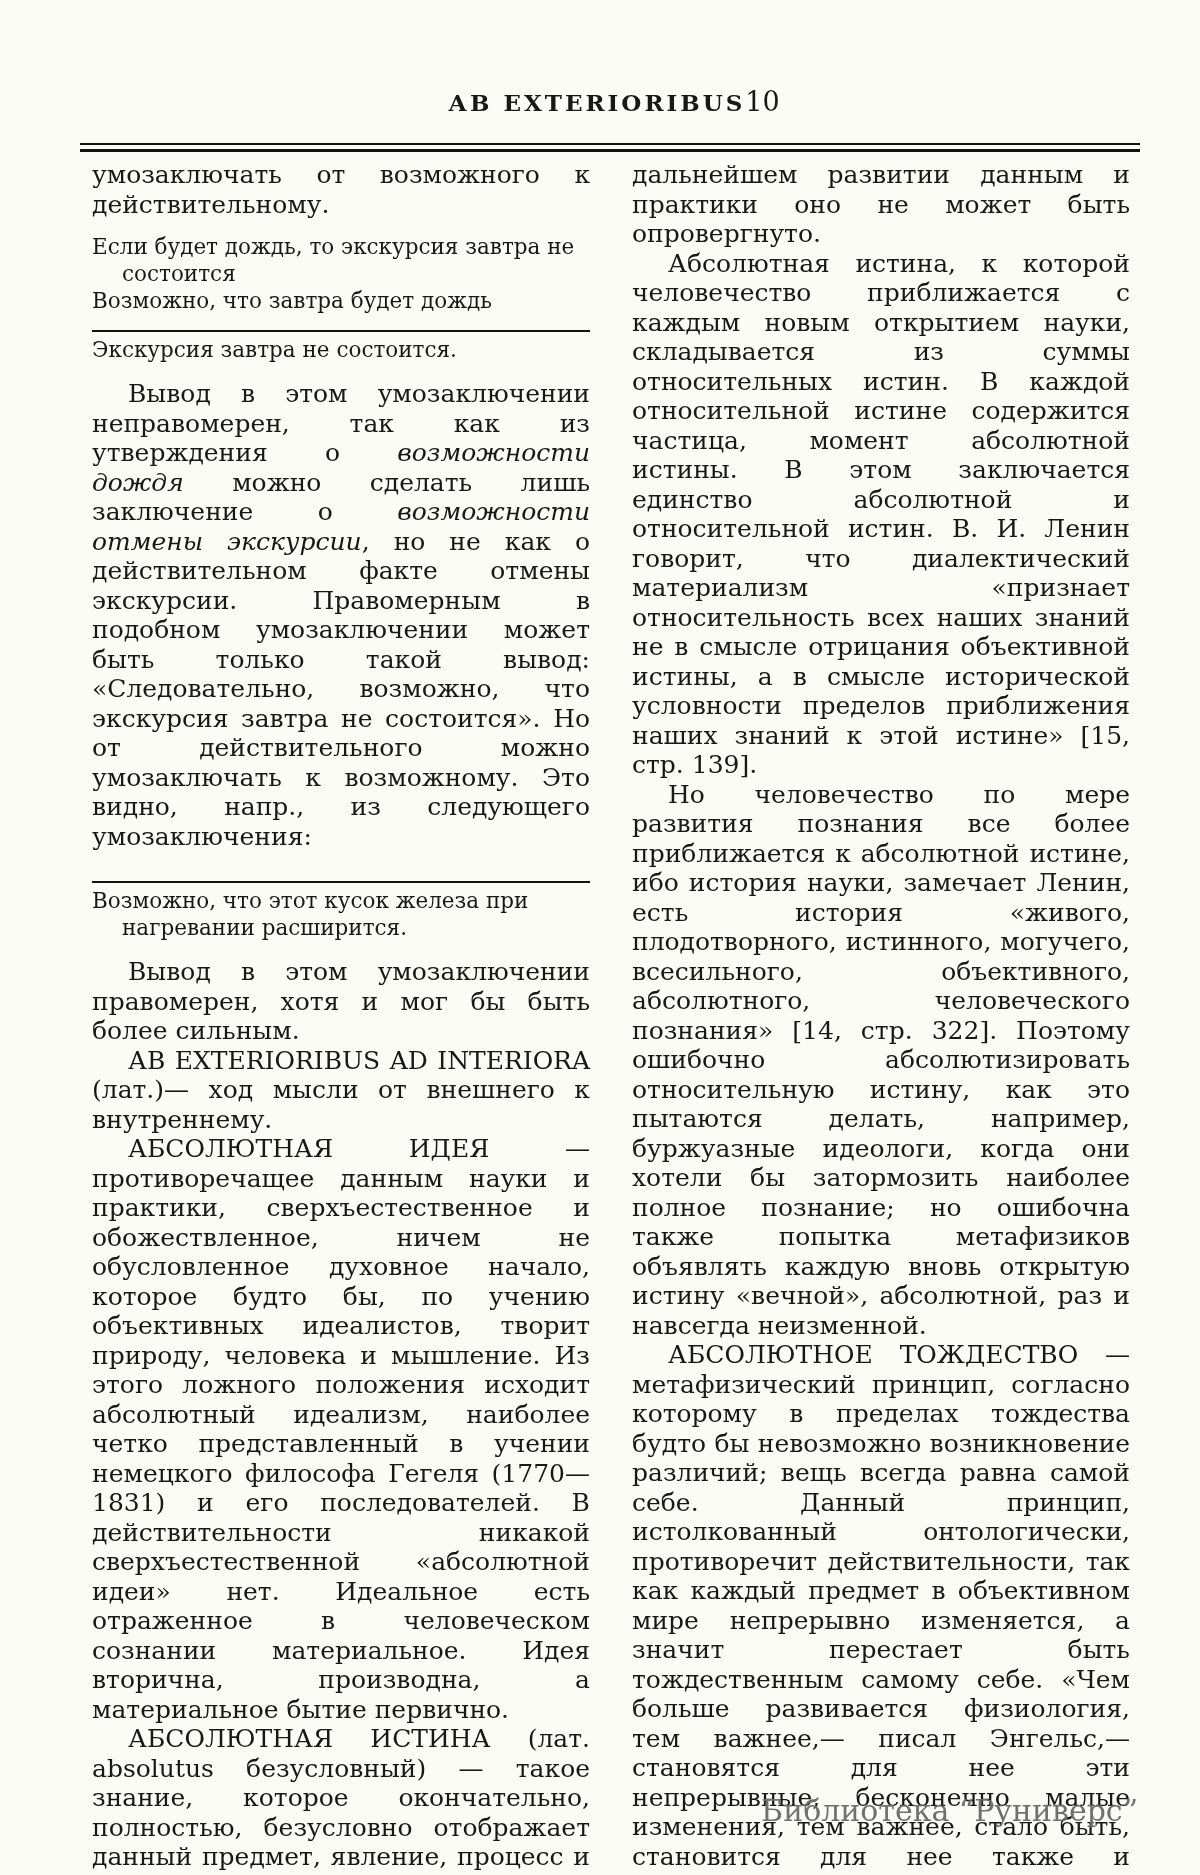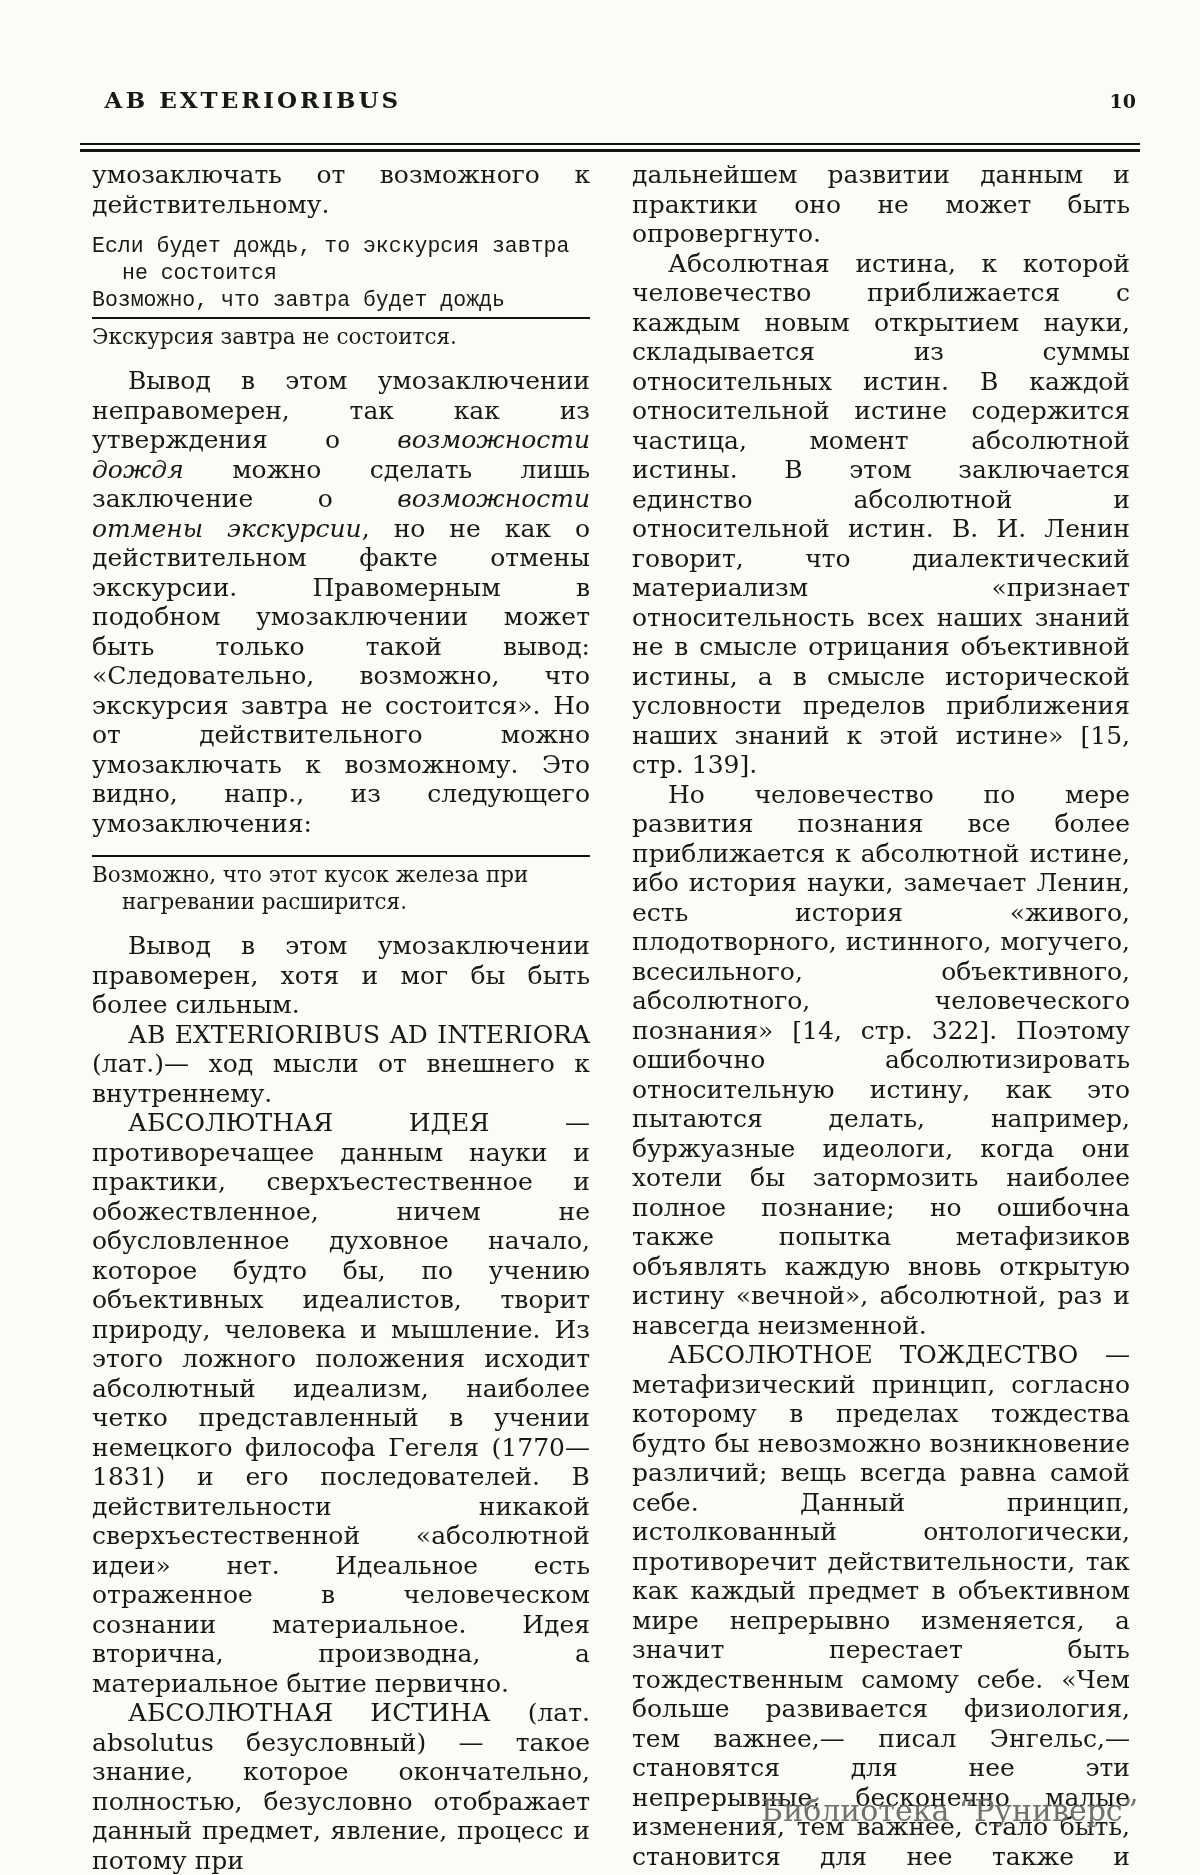--- a/index.html
+++ b/index.html
@@ -5,28 +5,28 @@
   html,body { margin:0; padding:0; }
   .page {
     position:relative;
     width:1200px; height:1875px;
     background:#fcfcf7;
     font-family:"DejaVu Serif", serif;
     color:#181815;
     overflow:hidden;
   }
   .running-head {
-    position:absolute; top:86px; left:104px; right:64px;
-    display:flex; justify-content:space-between; align-items:baseline;
+    position:absolute; top:86px; left:92px; right:64px;
+    display:flex; justify-content:center; align-items:baseline;
   }
   .running-title {
     font-weight:bold; font-size:23px; letter-spacing:3px;
     font-family:"DejaVu Serif", serif;
   }
-  .page-number { font-weight:bold; font-size:19px; }
+  .page-number { font-weight:normal; font-size:27px; }
   .head-rule {
     position:absolute; top:143px; left:80px; right:60px;
     height:4px;
     border-top:2px solid #131310;
     border-bottom:3px solid #131310;
   }
   .columns {
     position:absolute; top:160px; left:92px; right:70px;
     display:flex; gap:42px;
   }
@@ -38,22 +38,21 @@
   .col p.indent { text-indent:36px; }
   .run-n { font-style:normal; font-weight:normal; }
   .run-b { font-weight:normal; }
   .run-i { font-style:italic; }
   .syllogism {
     margin:14px 0 16px 0;
     font-size:21.5px; line-height:27px;
   }
   .syllogism .premises {
     border-bottom:2px solid #131310;
-    padding-bottom:3px;
-    font-family:Liberation Mono, monospace;
+    padding-bottom:16px;
   }
   .syllogism .premise {
     margin:0; padding-left:30px; text-indent:-30px;
   }
   .syllogism .conclusion {
     margin:4px 0 0 0; padding-left:30px; text-indent:-30px;
   }
   .watermark {
     position:absolute; top:1793px; right:62px;
     font-size:30px; color:#70706e;

